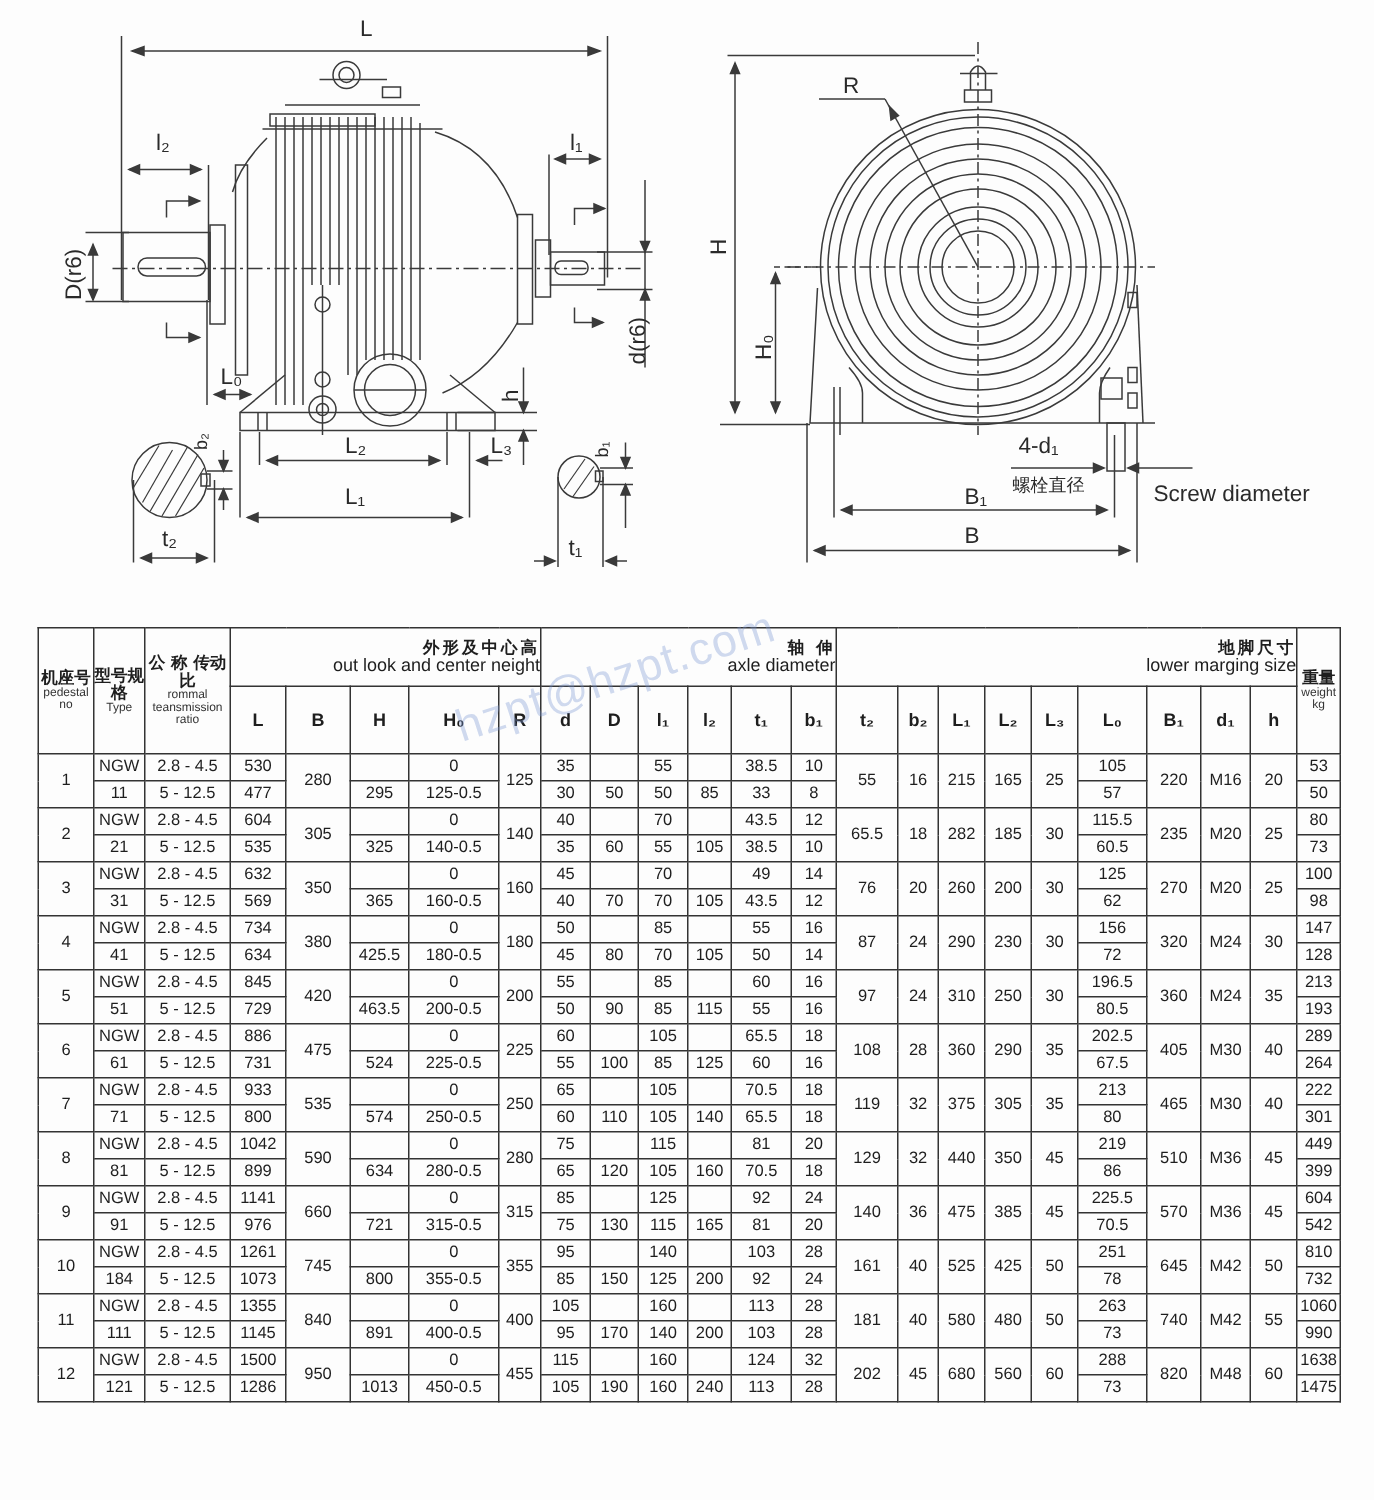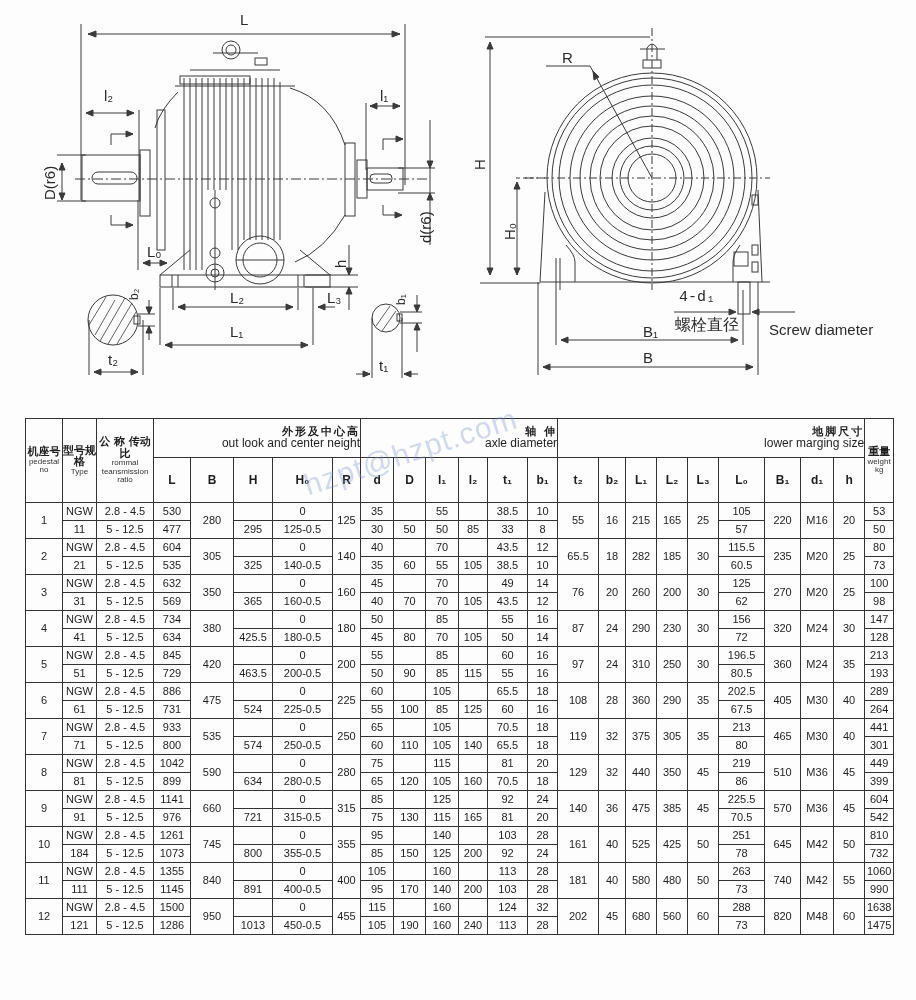--- a/index.html
+++ b/index.html
@@ -3,21 +3,21 @@
 <meta charset="utf-8">
 <style>
   html, body { margin:0; padding:0; background:#fdfdfd; }
   body { width:916px; height:1000px; position:relative; overflow:hidden;
          font-family:"Liberation Sans", "DejaVu Sans", sans-serif; color:#1e1e1e; }
   .drawing { position:absolute; left:0; top:0; width:916px; height:400px; }
   .drawing svg { position:absolute; left:0; top:0; }
   .lbl { position:absolute; font-size:15px; color:#2a2a2a; line-height:1; white-space:nowrap; }
   .lbl.v { transform:rotate(-90deg); transform-origin:left top; }
   .lbl.small { font-size:12px; }
-  .lbl.cn { font-family:"DejaVu Sans", sans-serif; font-size:16px; }
+  .lbl.cn { font-family:"DejaVu Sans", sans-serif; font-size:12px; }
   table.spec { position:absolute; left:25px; top:418px; border-collapse:collapse;
                table-layout:fixed; width:868px; }
   table.spec td, table.spec th {
     border:1.5px solid #333; text-align:center; vertical-align:middle;
     font-size:11px; padding:0; height:17px; line-height:1.05; font-weight:normal; color:#1e1e1e;
   }
   table.spec th { font-size:12px; }
   table.spec th.grp { height:38px; font-size:12px;text-align:right; }
   table.spec th.grp .cn { display:block; font-weight:bold; font-family:"DejaVu Sans",sans-serif; font-size:11px; letter-spacing:2px; }
   table.spec th.col { height:44px; font-size:12px; font-weight:bold; }
@@ -272,21 +272,21 @@
   <span class="lbl" style="left:327px;top:290px;">L₃</span>
   <span class="lbl" style="left:230px;top:324px;">L₁</span>
   <span class="lbl v small" style="left:128px;top:300px;">b₂</span>
   <span class="lbl" style="left:108px;top:352px;">t₂</span>
   <span class="lbl v small" style="left:395px;top:305px;">b₁</span>
   <span class="lbl" style="left:379px;top:358px;">t₁</span>
 
   <span class="lbl" style="left:562px;top:50px;">R</span>
   <span class="lbl v" style="left:472px;top:170px;">H</span>
   <span class="lbl v" style="left:502px;top:240px;">H₀</span>
-  <span class="lbl" style="left:679px;top:290px;font-family:Liberation Mono, monospace;">4-d₁</span>
+  <span class="lbl" style="left:679px;top:290px;">4-d₁</span>
   <span class="lbl cn" style="left:675px;top:317px;">螺栓直径</span>
   <span class="lbl" style="left:769px;top:322px;">Screw diameter</span>
   <span class="lbl" style="left:643px;top:324px;">B₁</span>
   <span class="lbl" style="left:643px;top:350px;">B</span>
 </div>
 
 <table class="spec">
   <colgroup>
     <col style="width:37px">
       <col style="width:34px">
@@ -631,21 +631,21 @@
         <td>18</td>
         <td rowspan="2">119</td>
         <td rowspan="2">32</td>
         <td rowspan="2">375</td>
         <td rowspan="2">305</td>
         <td rowspan="2">35</td>
         <td>213</td>
         <td rowspan="2">465</td>
         <td rowspan="2">M30</td>
         <td rowspan="2">40</td>
-        <td>441</td>
+        <td>222</td>
       </tr>
       <tr>
         <td>71</td>
         <td>5 - 12.5</td>
         <td>800</td>
         <td>574</td>
         <td>250-0.5</td>
         <td>60</td>
         <td>110</td>
         <td>105</td>

